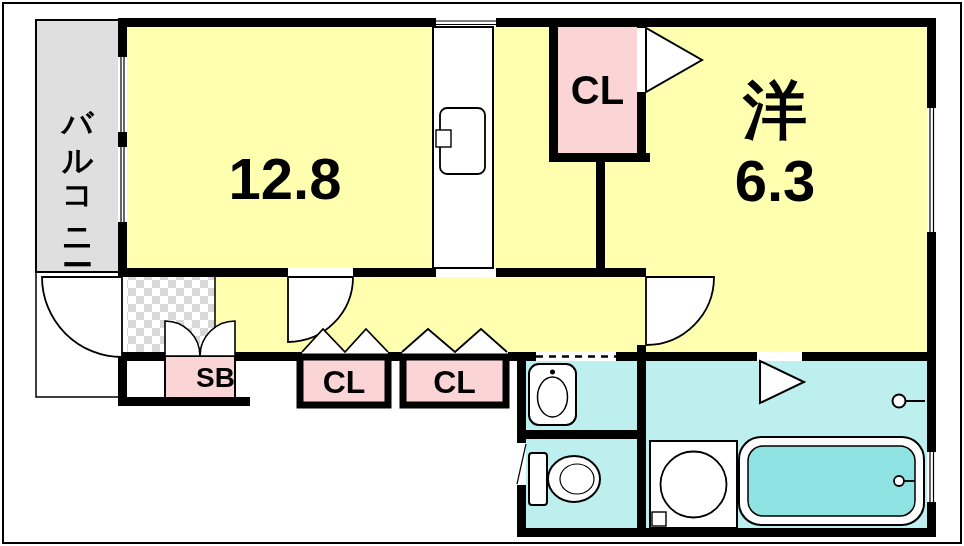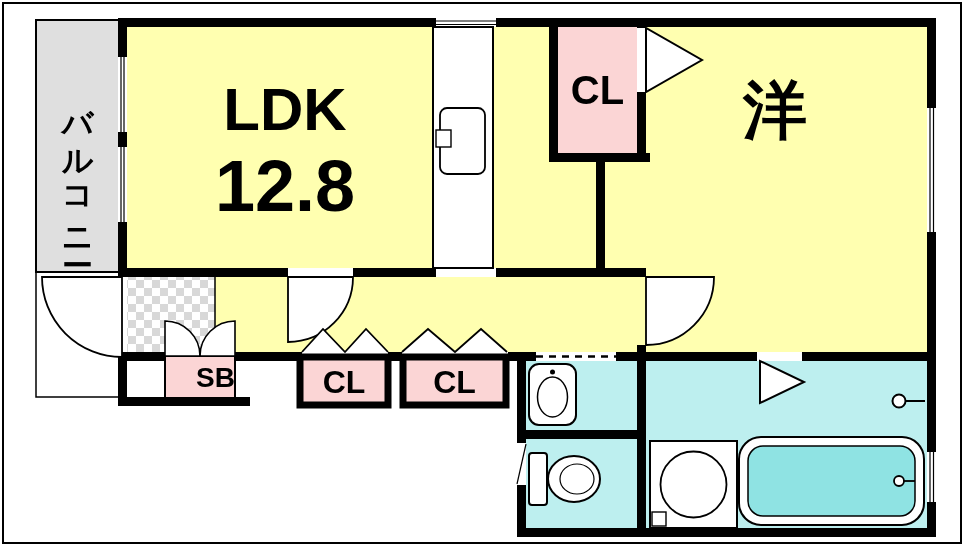--- a/index.html
+++ b/index.html
@@ -138,20 +138,20 @@
       <line x1="904" y1="481" x2="915" y2="481" stroke="#000" stroke-width="1.8"></line>
     </g>
     <g>
       <line x1="925" y1="401" x2="906" y2="401" stroke="#000" stroke-width="2"></line>
       <circle cx="899" cy="401" r="6.5" fill="#fff" stroke="#000" stroke-width="2"></circle>
     </g>
   </g>
 </svg>
 
   <div class="lbl v" style="left:62px;top:56px;font-size:31px;letter-spacing:5px;">バルコニー</div>
-  <div class="lbl" style="left:160px;top:80px;width:250px;font-size:60px;">LDK</div>
-  <div class="lbl" style="left:160px;top:150px;width:250px;font-size:72px;">12.8</div>
+  <div class="lbl" style="left:160px;top:150px;width:250px;font-size:58px;">12.8</div>
   <div class="lbl" style="left:558px;top:70px;width:79px;font-size:40px;">CL</div>
   <div class="lbl" style="left:680px;top:78px;width:190px;font-size:64px;">洋</div>
+  <div class="lbl" style="left:680px;top:152px;width:190px;font-size:58px;">6.3</div>
   <div class="lbl" style="left:165px;top:364px;width:70px;font-size:28px;text-align:right;">SB</div>
   <div class="lbl" style="left:300px;top:366px;width:88px;font-size:32px;">CL</div>
   <div class="lbl" style="left:403px;top:366px;width:103px;font-size:32px;">CL</div>
 </div>
 
 </body></html>

